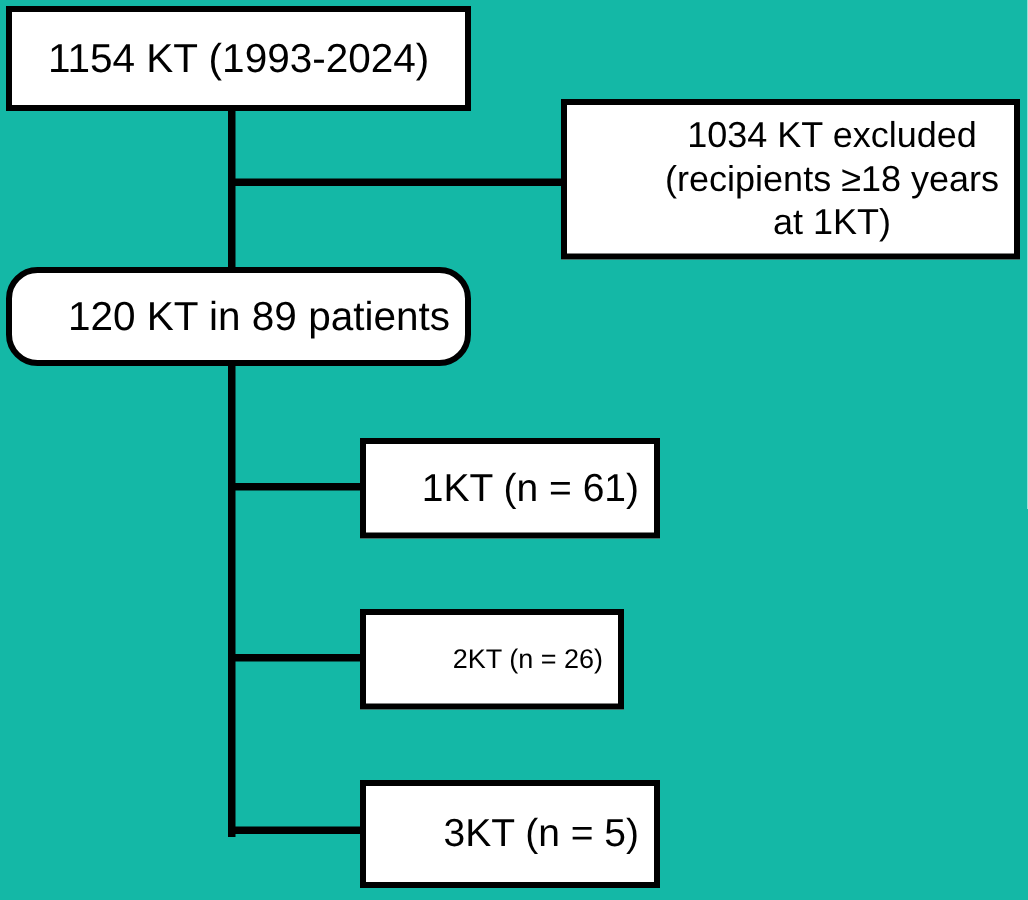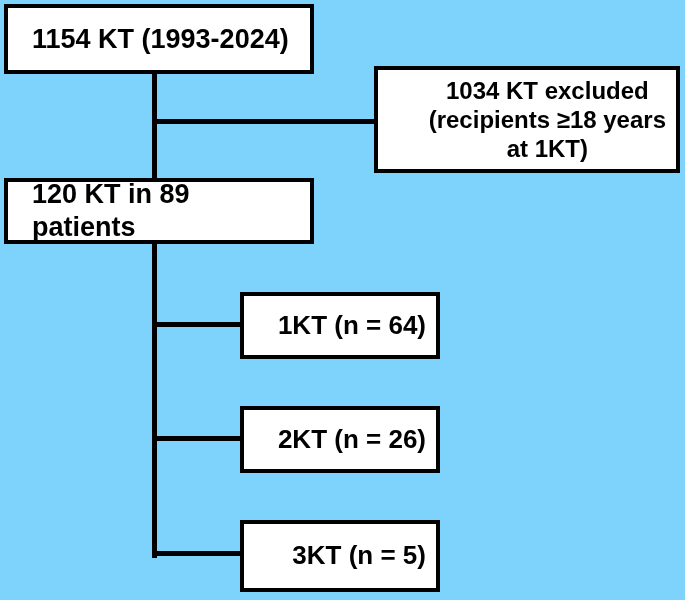--- a/index.html
+++ b/index.html
@@ -8,23 +8,22 @@
     background: #ffffff;
   }
   body {
     font-family: "Liberation Sans", sans-serif;
     color: #000000;
   }
   #flowchart {
     position: relative;
     width: 685px;
     height: 600px;
-    background: #7dd3fc;
+    background: #14b8a6;
     overflow: hidden;
-    font-weight: bold;
   }
   .node {
     position: absolute;
     box-sizing: border-box;
     background: #ffffff;
     border: 4px solid #000000;
     display: flex;
     align-items: center;
     justify-content: flex-end;
     text-align: center;
@@ -46,26 +45,27 @@
   #node-total .node-text { padding-left: 24px; text-align: left; }
 
   #node-excluded {
     left: 374px; top: 66px; width: 306px; height: 107px;
     font-size: 24px;
   }
 
   #node-included {
     left: 4px; top: 178px; width: 310px; height: 66px;
     font-size: 27px;
-    justify-content: center;
+    justify-content: flex-end;
+    border-radius: 21px;
   }
   #node-included .node-text { padding-left: 24px; text-align: left; }
 
   #node-kt1 { left: 240px; top: 292px; width: 200px; height: 67px; font-size: 26px; }
-  #node-kt2 { left: 240px; top: 406px; width: 200px; height: 67px; font-size: 26px; }
+  #node-kt2 { left: 240px; top: 406px; width: 176px; height: 67px; font-size: 18px; }
   #node-kt3 { left: 240px; top: 520px; width: 200px; height: 72px; font-size: 26px; }
 
   
   .line {
     position: absolute;
     background: #000000;
     z-index: 1;
   }
   .line-v { width: 5px; }
   .line-h { height: 5px; }
@@ -101,21 +101,21 @@
     <span class="node-text">1034 KT excluded
 (recipients ≥18 years
 at 1KT)</span>
   </div>
 
   <div class="node" id="node-included">
     <span class="node-text">120 KT in 89 patients</span>
   </div>
 
   <div class="node" id="node-kt1">
-    <span class="node-text">1KT (n = 64)</span>
+    <span class="node-text">1KT (n = 61)</span>
   </div>
 
   <div class="node" id="node-kt2">
     <span class="node-text">2KT (n = 26)</span>
   </div>
 
   <div class="node" id="node-kt3">
     <span class="node-text">3KT (n = 5)</span>
   </div>
 

